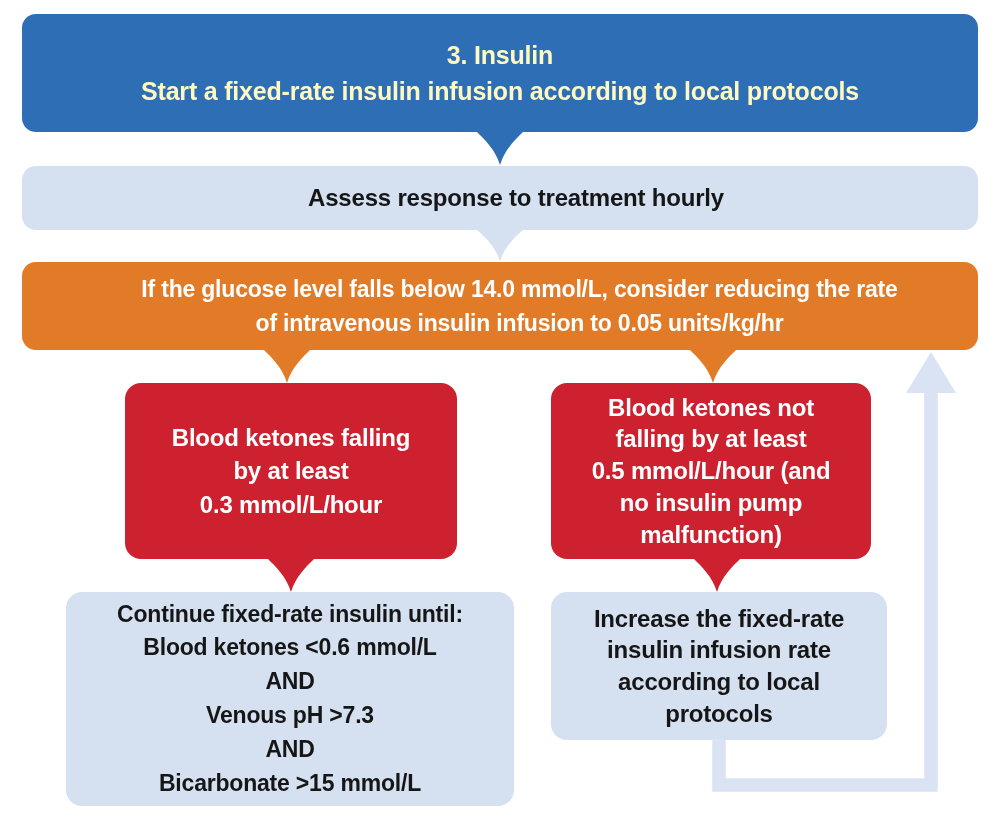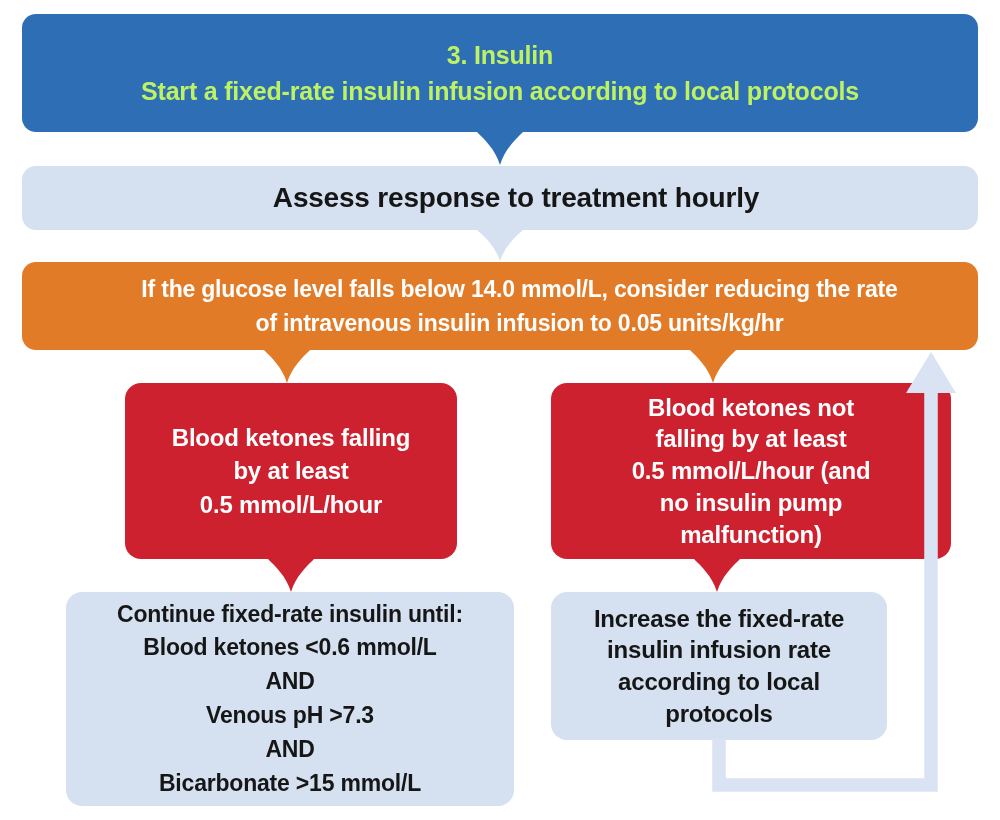--- a/index.html
+++ b/index.html
@@ -18,30 +18,30 @@
     justify-content: center;
     text-align: center;
     font-weight: bold;
     letter-spacing: -0.2px;
     box-sizing: border-box;
   }
   .box .txt { white-space: pre-line; width: 100%; }
   .round14 { border-radius: 14px; }
   .round16 { border-radius: 16px; }
 
-  .blue-box   { background: #2d6eb5; color: #bef264; }
+  .blue-box   { background: #2d6eb5; color: #fef9c3; }
   .lblue-box  { background: #d5e1f0; color: #161616; }
   .orange-box { background: #e17b27; color: #ffffff; }
   .red-box    { background: #ce2130; color: #ffffff; }
 
   #title-box   { left: 22px; top: 14px;  width: 956px; height: 118px; font-size: 25px; line-height: 1.45; }
-  #assess-box  { left: 22px; top: 166px; width: 956px; height: 64px;  font-size: 28px; padding-left: 32px; }
+  #assess-box  { left: 22px; top: 166px; width: 956px; height: 64px;  font-size: 24px; padding-left: 32px; }
   #glucose-box { left: 22px; top: 262px; width: 956px; height: 88px;  font-size: 23px; line-height: 1.5; padding-left: 39px; }
   #ketones-falling-box     { left: 125px; top: 383px; width: 332px; height: 176px; font-size: 24px; line-height: 1.38; }
-  #ketones-not-falling-box { left: 551px; top: 383px; width: 400px; height: 176px; font-size: 24px; line-height: 1.32; padding: 4px 8px; }
+  #ketones-not-falling-box { left: 551px; top: 383px; width: 320px; height: 176px; font-size: 24px; line-height: 1.32; padding: 4px 8px; }
   #continue-box { left: 66px;  top: 592px; width: 448px; height: 214px; font-size: 23px; line-height: 1.47; padding: 0 6px; }
   #increase-box { left: 551px; top: 592px; width: 336px; height: 148px; font-size: 24px; line-height: 1.32; padding: 12px 8px; }
 
   .tail { position: absolute; display: block; }
   #tail-title  { left: 476px; top: 131px; }
   #tail-assess { left: 476px; top: 229px; }
   #tail-glucose-left  { left: 263px; top: 349px; }
   #tail-glucose-right { left: 689px; top: 349px; }
   #tail-red-left  { left: 267px; top: 558px; }
   #tail-red-right { left: 693px; top: 558px; }
@@ -75,21 +75,21 @@
   <svg class="tail" id="tail-glucose-left" width="48" height="34" viewBox="0 0 48 34">
     <path d="M0 0 H48 C39 9 29 18 24 34 C19 18 9 9 0 0 Z" fill="#e17b27"></path>
   </svg>
   <svg class="tail" id="tail-glucose-right" width="48" height="34" viewBox="0 0 48 34">
     <path d="M0 0 H48 C39 9 29 18 24 34 C19 18 9 9 0 0 Z" fill="#e17b27"></path>
   </svg>
 
   <div class="box red-box round16" id="ketones-falling-box">
     <div class="txt">Blood ketones falling
 by at least
-0.5 mmol/L/hour</div>
+0.3 mmol/L/hour</div>
   </div>
   <svg class="tail" id="tail-red-left" width="48" height="34" viewBox="0 0 48 34">
     <path d="M0 0 H48 C39 9 29 18 24 34 C19 18 9 9 0 0 Z" fill="#ce2130"></path>
   </svg>
 
   <div class="box red-box round16" id="ketones-not-falling-box">
     <div class="txt">Blood ketones not
 falling by at least
 0.5 mmol/L/hour (and
 no insulin pump

